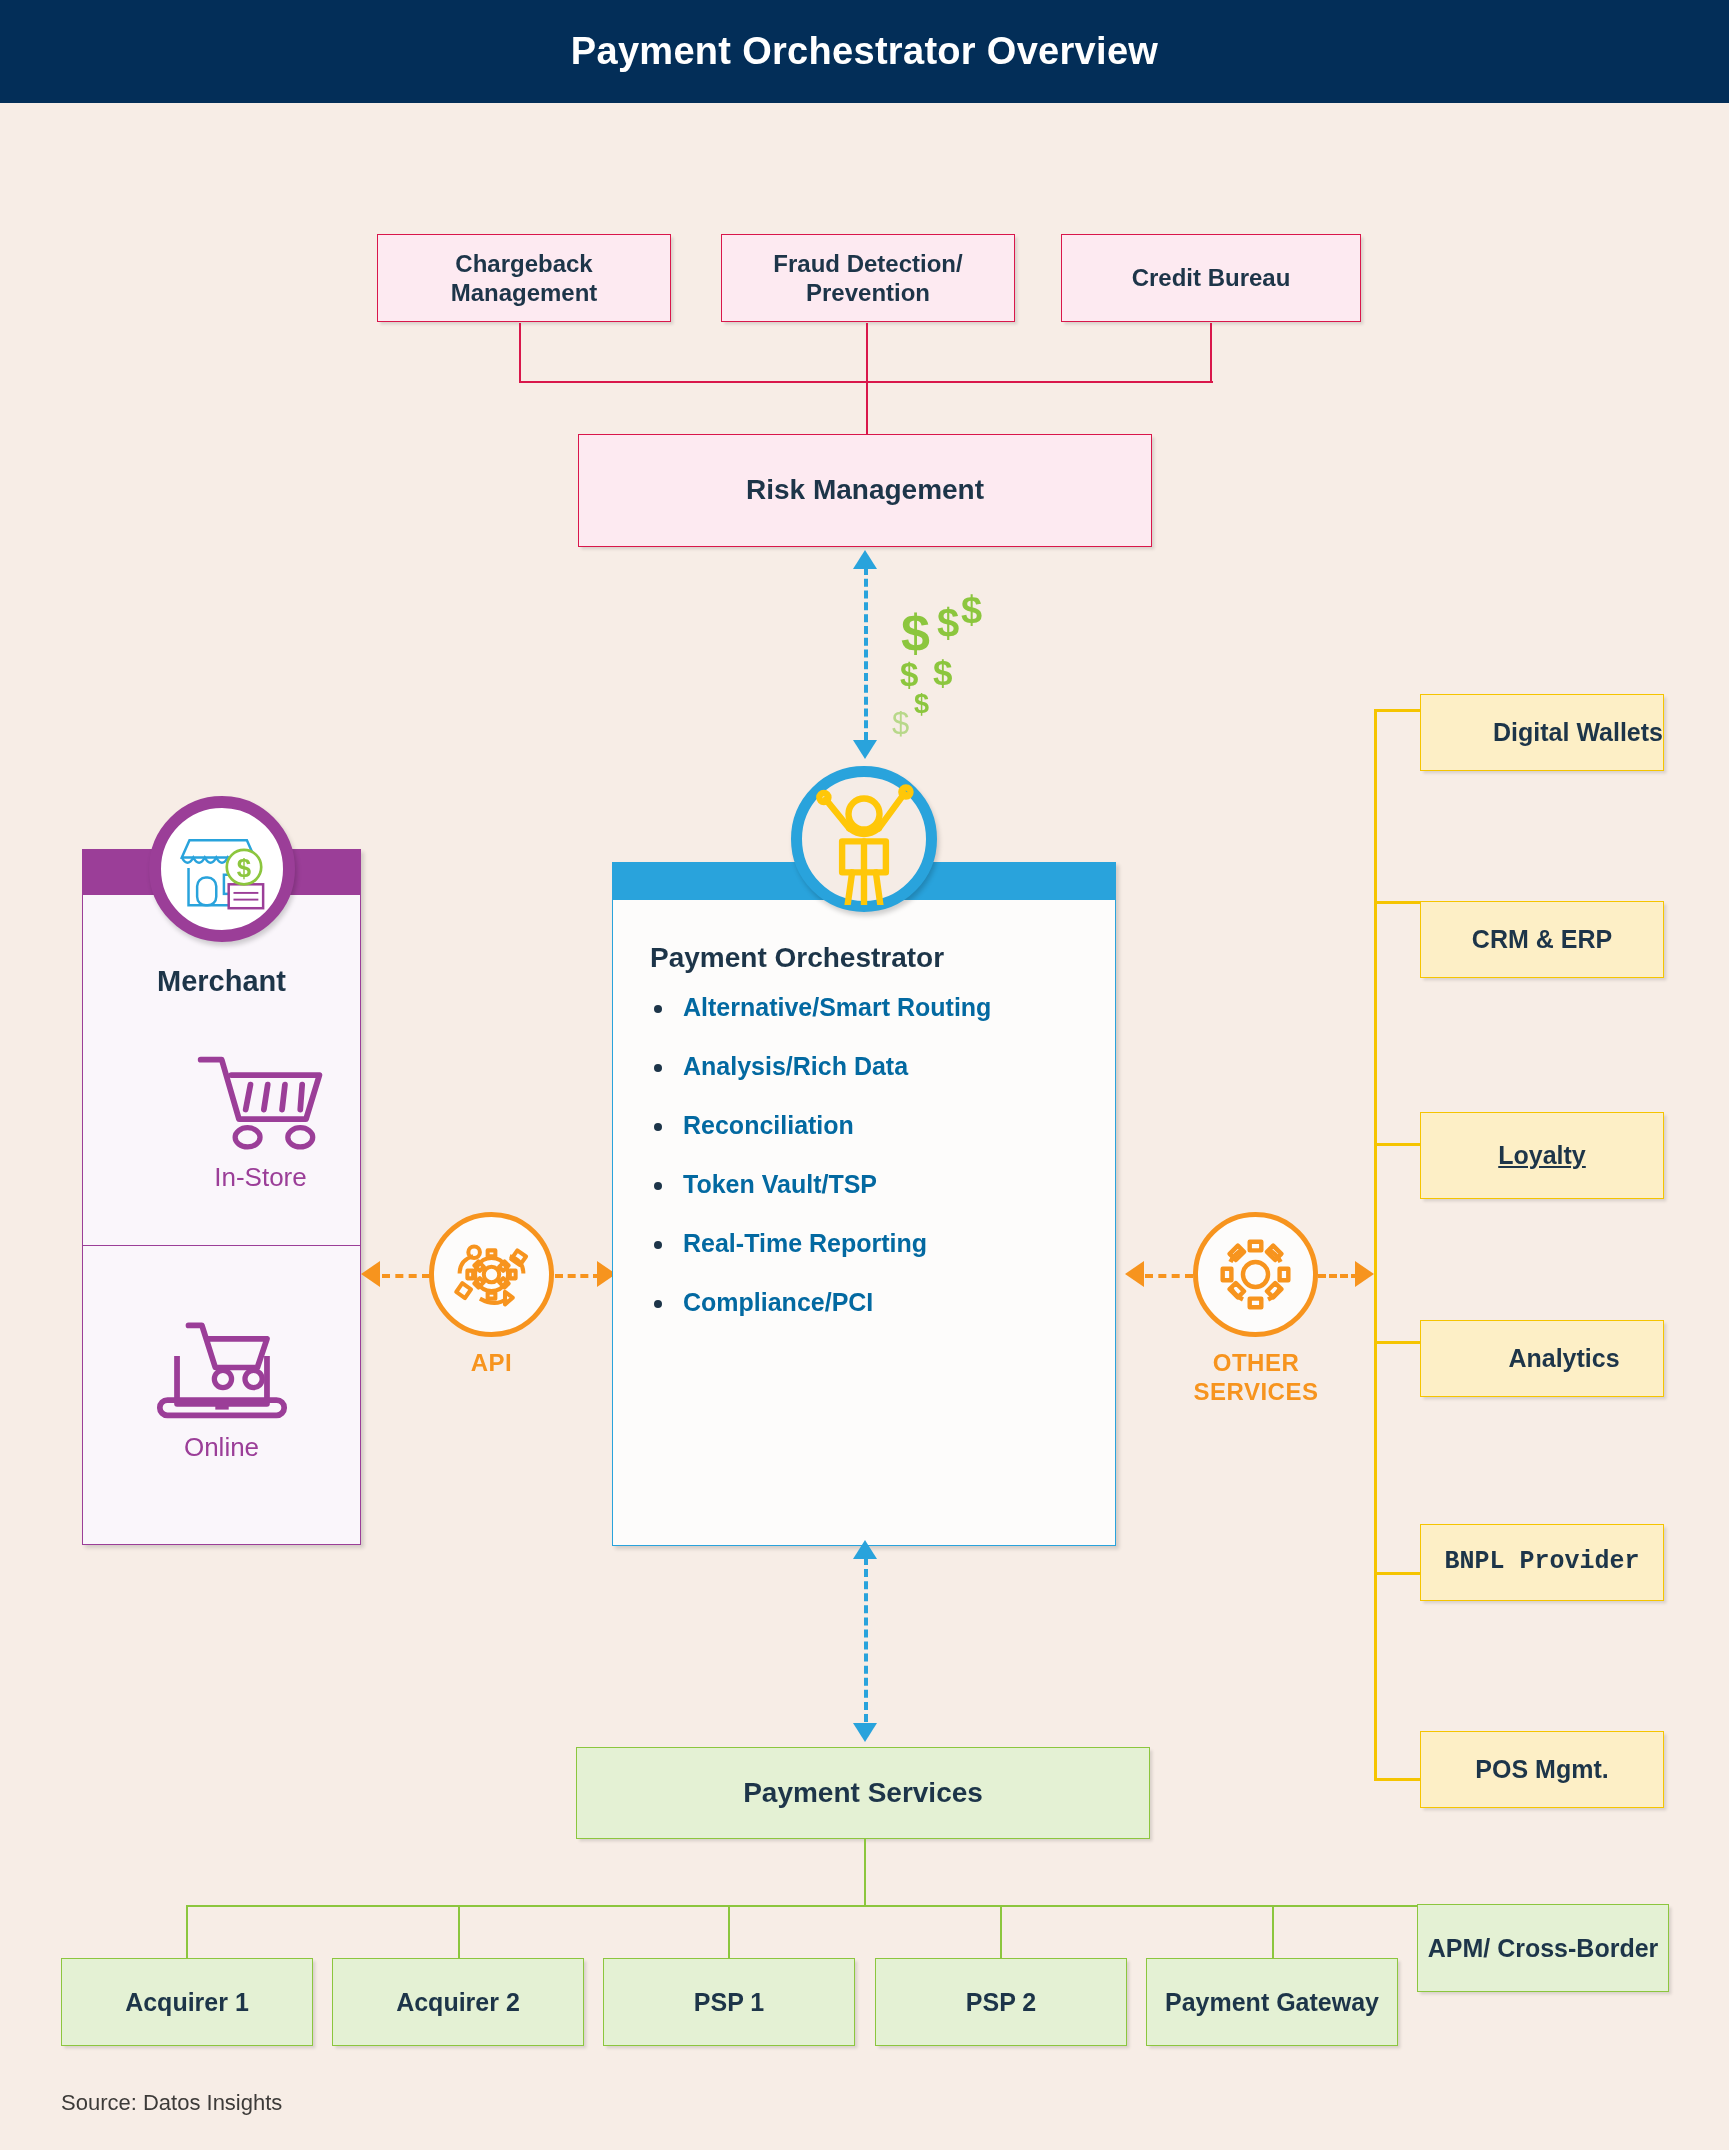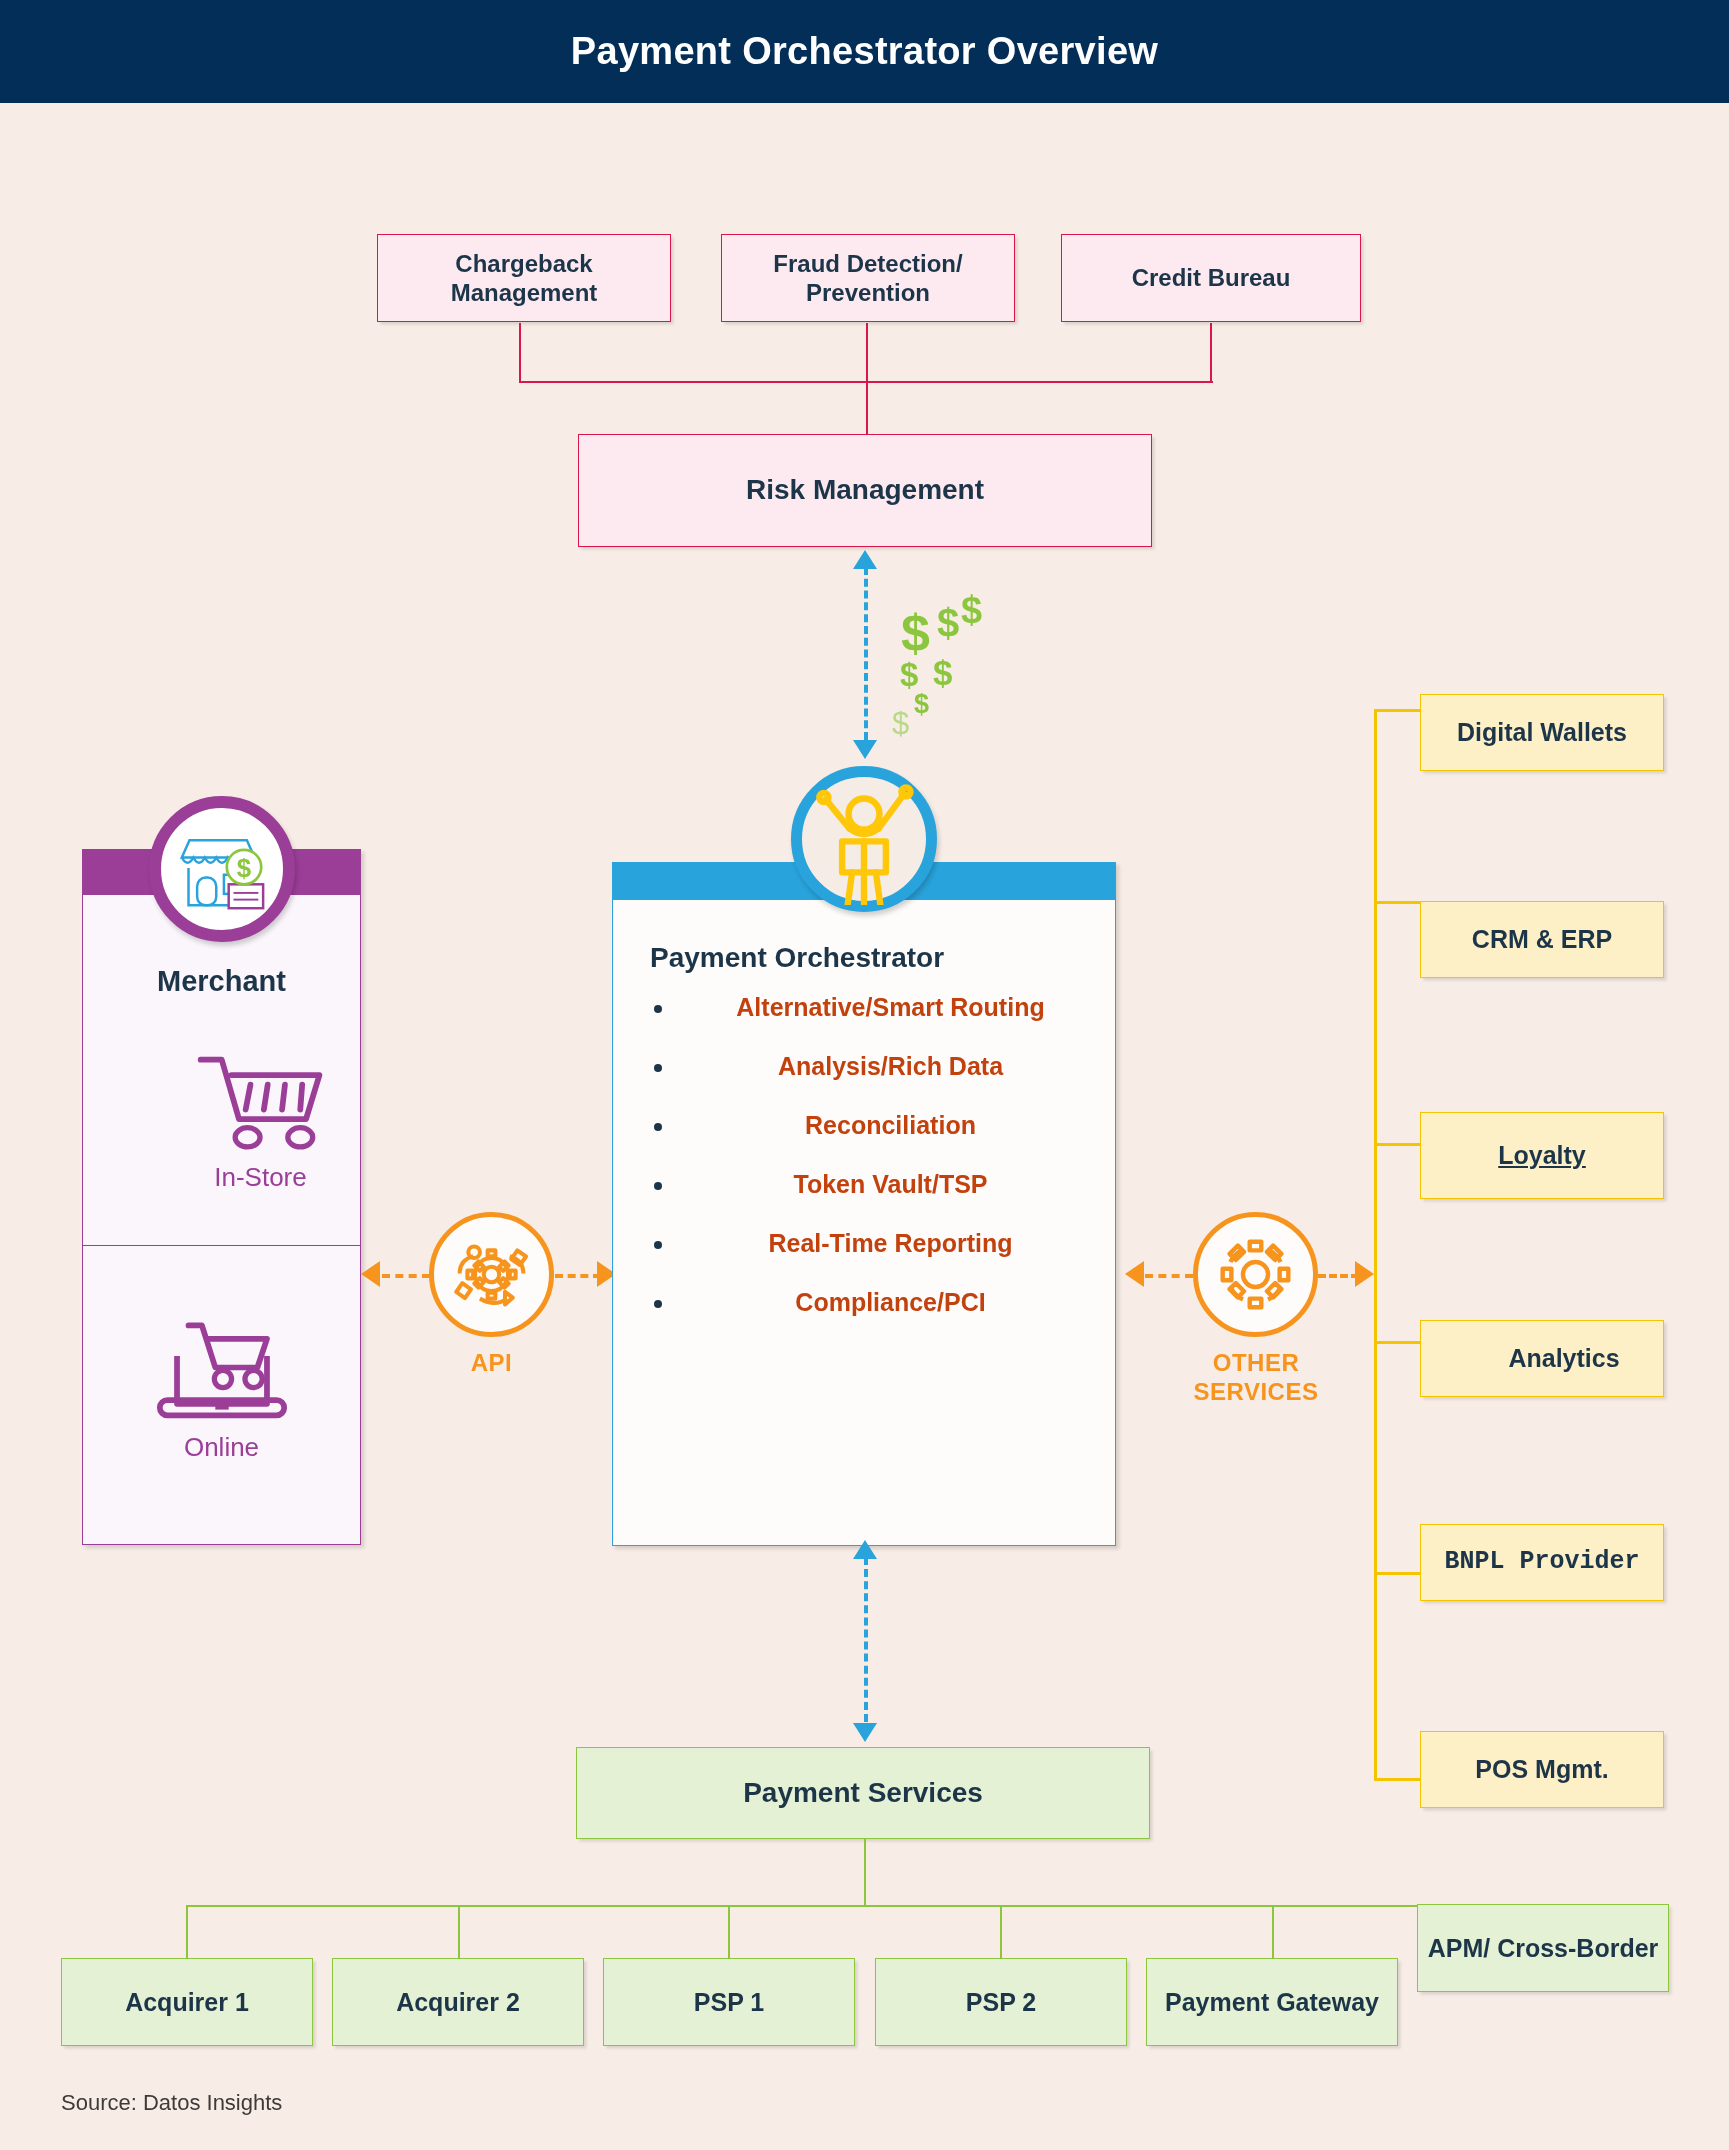--- a/index.html
+++ b/index.html
@@ -136,22 +136,22 @@
   #orch-title {
     position: absolute; left: 37px; top: 79px;
     font-size: 28px; font-weight: bold; color: #1d3549;
   }
   #orch-list {
     position: absolute; left: 33px; top: 130px; width: 452px;
     margin: 0; padding: 0; list-style: none;
   }
   #orch-list li {
     position: relative;
-    font-size: 25px; font-weight: bold; color: #c2410c;
-    padding-left: 37px; margin-bottom: 30px; text-align: center;
+    font-size: 25px; font-weight: bold; color: #0369a1;
+    padding-left: 37px; margin-bottom: 30px;
   }
   #orch-list li:before {
     content: ""; position: absolute; left: 7.7px; top: 11.5px;
     width: 8.6px; height: 8.6px; border-radius: 50%; background: #1d3549;
   }
 
   
   .circle-badge {
     position: absolute;
     width: 125px; height: 125px; border-radius: 50%;
@@ -342,21 +342,21 @@
 <div class="circle-caption" style="left:1179px; top:1349px; width:154px;">
   <span>OTHER</span><br>
   <span>SERVICES</span>
 </div>
 <div class="dash-h" style="left:1318px; top:1274px; width:41px;"></div>
 <div class="tri tri-right-o" style="left:1355px; top:1261px;"></div>
 
 <div class="line ln-yellow" style="left:1374px; top:709px; width:2.9px; height:1070px;"></div>
 
 <div class="line ln-yellow" style="left:1374px; top:709px; width:48px; height:2.9px;"></div>
-<div class="node yellow-node" style="left:1420px; top:694px; width:244px; height:77px;">
+<div class="node yellow-node" style="left:1420px; top:694px; width:244px; height:77px;justify-content:flex-end;">
   <span>Digital Wallets</span>
 </div>
 
 <div class="line ln-yellow" style="left:1374px; top:901px; width:48px; height:2.9px;"></div>
 <div class="node yellow-node" style="left:1420px; top:901px; width:244px; height:77px;">
   <span>CRM &amp; ERP</span>
 </div>
 
 <div class="line ln-yellow" style="left:1374px; top:1143px; width:48px; height:2.9px;"></div>
 <div class="node yellow-node" style="left:1420px; top:1112px; width:244px; height:87px;text-decoration:underline;">

